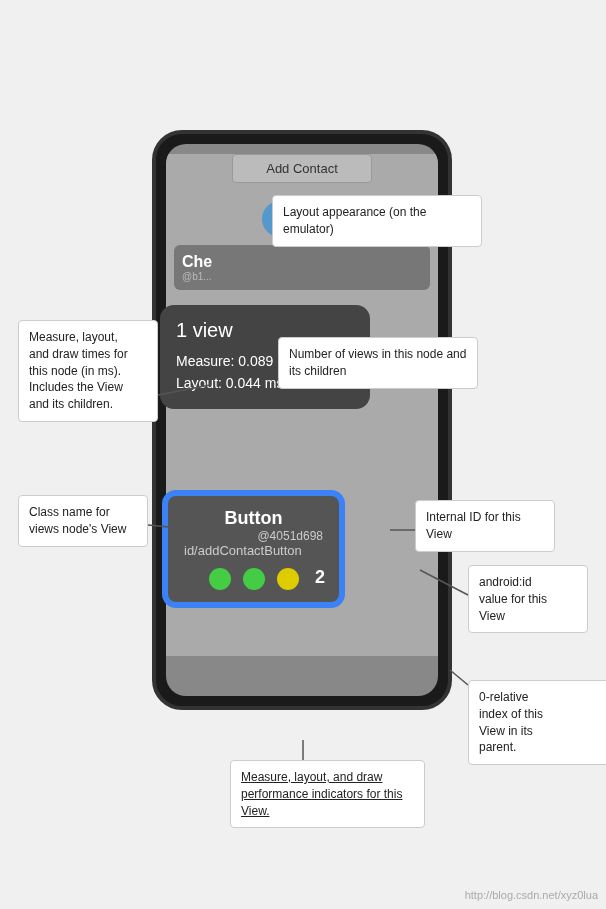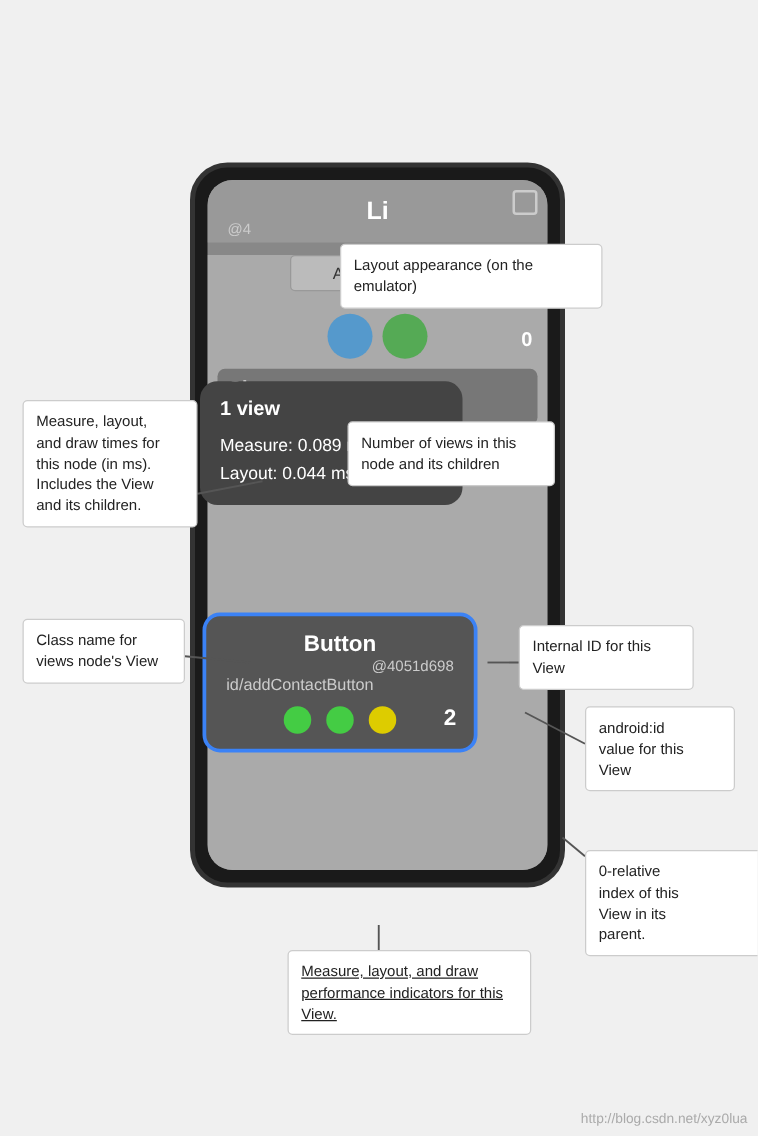--- a/index.html
+++ b/index.html
@@ -141,42 +141,42 @@
       top: 305px;
       width: 210px;
       background: #444;
       border-radius: 14px;
       padding: 14px 16px;
       color: white;
       z-index: 10;
     }
 
     .view-popup-title {
-      font-size: 16px;
-      font-weight: bold;
+      font-size: 20px;
+      font-weight: normal;
       margin-bottom: 8px;
     }
 
     .view-popup-line {
       font-size: 14px;
       line-height: 1.6;
     }
 
     
     .button-node {
       position: absolute;
       left: 162px;
       top: 490px;
-      width: 220px;
+      width: 183px;
       background: #555;
       border-radius: 14px;
       padding: 12px 16px;
       color: white;
       z-index: 10;
-      border: 3px solid #3b82f6;
+      border: 6px solid #3b82f6;
     }
 
     .button-node-title {
       font-size: 18px;
       font-weight: bold;
       text-align: center;
     }
 
     .button-node-id {
       font-size: 12px;
@@ -244,25 +244,20 @@
       right: 8px;
       font-size: 11px;
       color: #aaa;
     }
   </style>
 </head>
 <body>
 
 <div class="phone-frame">
   <div class="phone-screen">
-    <div class="screen-top-bar">
-      <span class="screen-title">Li</span>
-      <span class="screen-subtitle">@4</span>
-      <div class="window-btn"></div>
-    </div>
     <div class="screen-body">
       <div class="add-contact-btn">Add Contact</div>
       <div class="avatar-row">
         <div class="avatar-circle blue"></div>
         <div class="avatar-circle green"></div>
       </div>
       <span class="count-badge">0</span>
       <div class="chevron-section">
         <div class="chevron-title">Che</div>
         <div class="chevron-sub">@b1...</div>
@@ -286,21 +281,21 @@
     <div class="dot green"></div>
     <div class="dot yellow"></div>
   </div>
   <span class="node-count">2</span>
 </div>
 
 <div class="annotation" style="left:272px; top:195px; width:210px;">
   <span>Layout appearance (on the emulator)</span>
 </div>
 
-<div class="annotation" style="left:278px; top:337px; width:166px;">
+<div class="annotation" style="left:278px; top:337px; width:200px;">
   <span>Number of views in this node and its children</span>
 </div>
 
 <div class="annotation" style="left:18px; top:320px; width:140px;">
   <span style="white-space:pre-line;">Measure, layout,
 and draw times for
 this node (in ms).
 Includes the View
 and its children.</span>
 </div>

